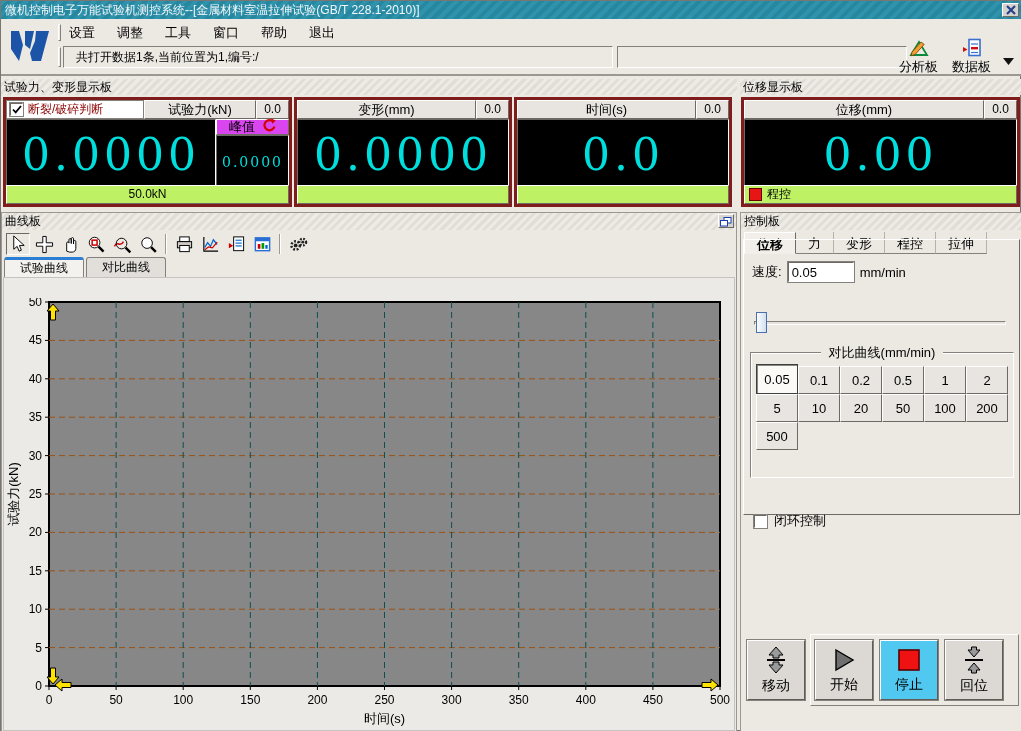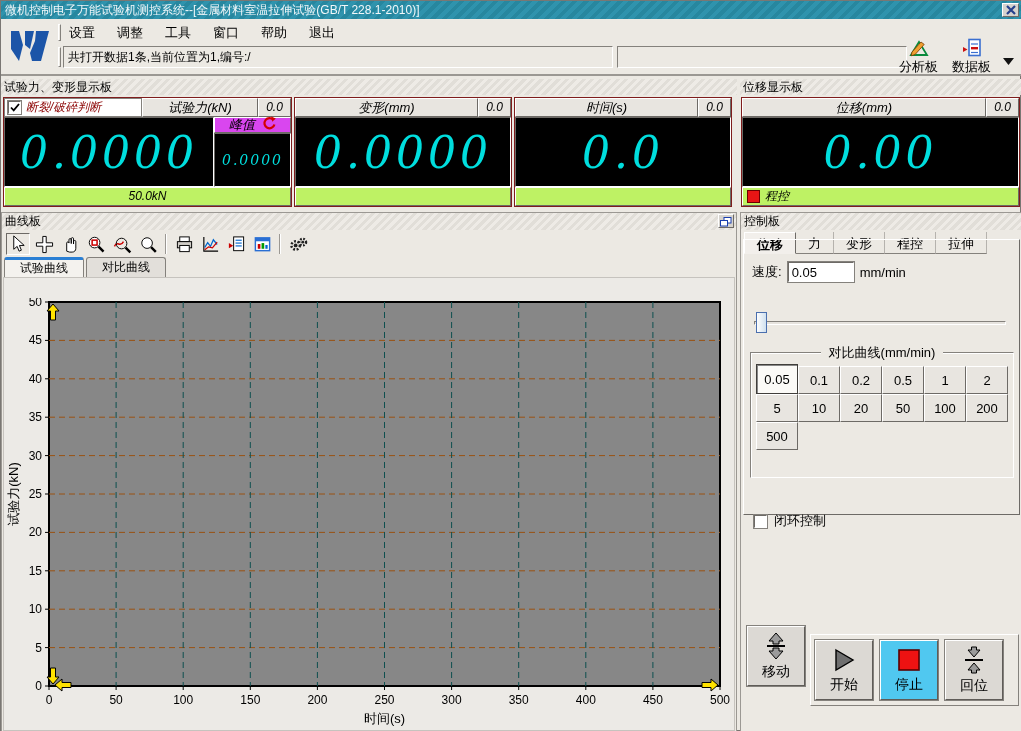--- a/index.html
+++ b/index.html
@@ -12,32 +12,32 @@
     color:#f2f8fa; font-size:12px; line-height:18px; padding-left:4px; display:flex; align-items:center; }
   .titlebar .title { flex:1; white-space:nowrap; overflow:hidden; }
   .closebtn { width:17px; height:14px; margin-right:3px; background:#d6d3ce; border:1px solid; border-color:#fff #6d6a66 #6d6a66 #fff; display:flex; align-items:center; justify-content:center; padding:0; cursor:default; }
 
   
   .header { position:absolute; left:0; top:18px; width:1021px; height:57px; background:#ece9e3; border-bottom:2px solid; border-color:#9b9893; }
   .logo { position:absolute; left:6px; top:8px; width:46px; height:42px; }
   .grip { position:absolute; width:3px; background:#ece9e3; border:1px solid; border-color:#fff #84817c #84817c #fff; }
   .menubar { position:absolute; left:64px; top:4px; height:20px; display:flex; gap:14px; font-size:13px; color:#000; }
   .mitem { padding:1px 4px; }
-  .statusbox { position:absolute; top:27px; height:22px; background:#ece9e3; border:1px solid; border-color:#84817c #fff #fff #84817c; font-size:12px; color:#000; line-height:20px; padding-left:4px; }
+  .statusbox { position:absolute; top:27px; height:22px; background:#ece9e3; border:1px solid; border-color:#84817c #fff #fff #84817c; font-size:12px; color:#000; line-height:20px; padding-left:12px; }
   .quick { position:absolute; right:8px; top:18px; display:flex; align-items:flex-start; gap:10px; }
   .qbtn { display:flex; flex-direction:column; align-items:center; font-size:13px; color:#000; padding:1px 2px;justify-content:center; }
   .qbtn svg { width:22px; height:20px; }
   .drop-arrow { margin-top:14px; }
   .sec-label { position:absolute; font-size:12px; color:#000; height:16px; line-height:16px; padding-left:3px; width:100%;
     background:repeating-linear-gradient(135deg,#eeebe6 0 3px,#e1ded8 3px 6px); }
 
   
   .force-section { position:absolute; left:0; top:78px; width:736px; height:130px; }
   .disp-section  { position:absolute; left:739px; top:78px; width:282px; height:130px; }
-  .dpanel { position:absolute; top:18px; background:#ece9e3; border:1px solid #7f1d1d;font-style:italic; }
+  .dpanel { position:absolute; top:18px; background:#ece9e3; border:3px solid #7f1d1d; }
   .dp-header { display:flex; height:19px; }
   .dp-title { flex:1; background:#e8e5e0; border:1px solid; border-color:#fff #6d6a66 #6d6a66 #fff; font-size:13px; text-align:center; line-height:17px; color:#000; }
   .dp-rate { width:33px; background:#e8e5e0; border:1px solid; border-color:#fff #6d6a66 #6d6a66 #fff; font-size:12px; text-align:center; line-height:17px; color:#000; }
   .dp-display { background:#000; border:1px solid; border-color:#6d6a66 #fff #fff #6d6a66; color:#00dede; font-family:"DejaVu Serif", serif; display:flex; align-items:center; justify-content:center; letter-spacing:4px; }
   .dp-strip { position:absolute; left:0; bottom:0; width:100%; height:19px; background:#bef264; border:1px solid; border-color:#fff #6d6a66 #6d6a66 #fff; font-size:12px; text-align:center; line-height:17px; color:#000; }
   .chk { width:13px; height:13px; background:#fff; border:1px solid; border-color:#6d6a66 #fff #fff #6d6a66; outline:1px solid #84817c; display:inline-flex; align-items:center; justify-content:center; }
 
   
   .curve-panel { position:absolute; left:0; top:211px; width:736px; height:520px; border:1px solid #9b9893; background:#ece9e3; }
   .cp-header { position:absolute; left:0; top:0; width:100%; height:17px; font-size:12px; line-height:16px; padding-left:3px;
@@ -414,21 +414,21 @@
             <button class="spd">200</button>
             <button class="spd">500</button>
           </div>
       </div>
       <div class="loop-row">
         <span class="chk"></span>
         <span>闭环控制</span>
       </div>
     </div>
 
-    <button class="bigbtn" style="left:6px; top:413px;">
+    <button class="bigbtn" style="left:6px; top:427px;">
       <svg width="30" height="30" viewBox="0 0 30 30">
         <polygon points="15,2 22,10 18,10 18,13 12,13 12,10 8,10" fill="#9a9a9a" stroke="#000"></polygon>
         <line x1="6" y1="15" x2="24" y2="15" stroke="#000" stroke-width="2"></line>
         <polygon points="15,28 22,20 18,20 18,17 12,17 12,20 8,20" fill="#9a9a9a" stroke="#000"></polygon>
       </svg>
       <span>移动</span>
     </button>
     <div class="btn-frame"></div>
     <button class="bigbtn" style="left:74px; top:427px;">
       <svg width="28" height="28" viewBox="0 0 28 28">

